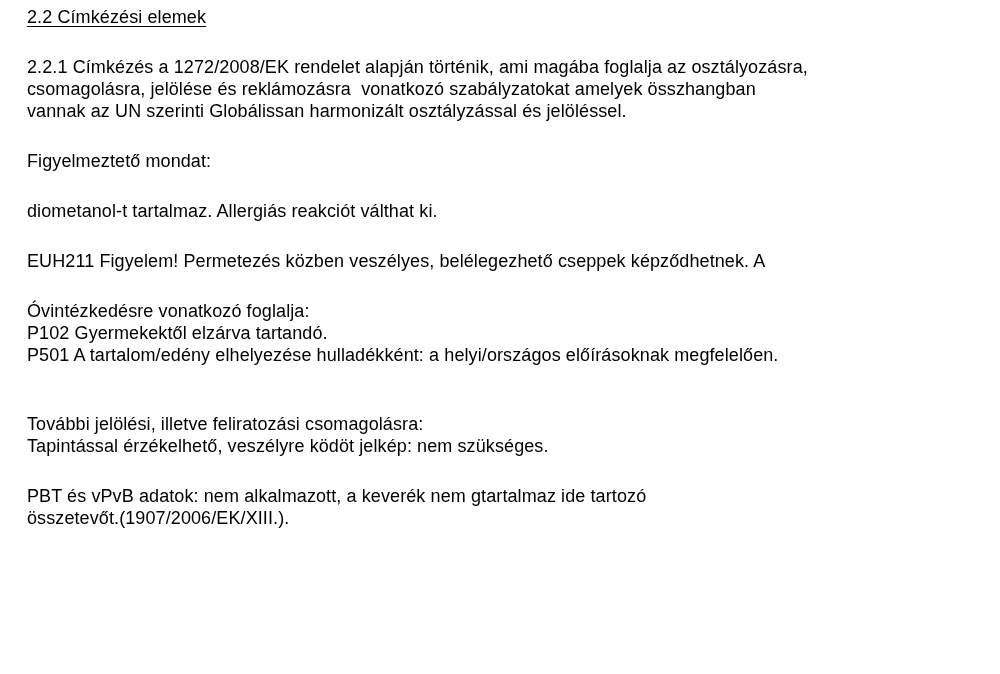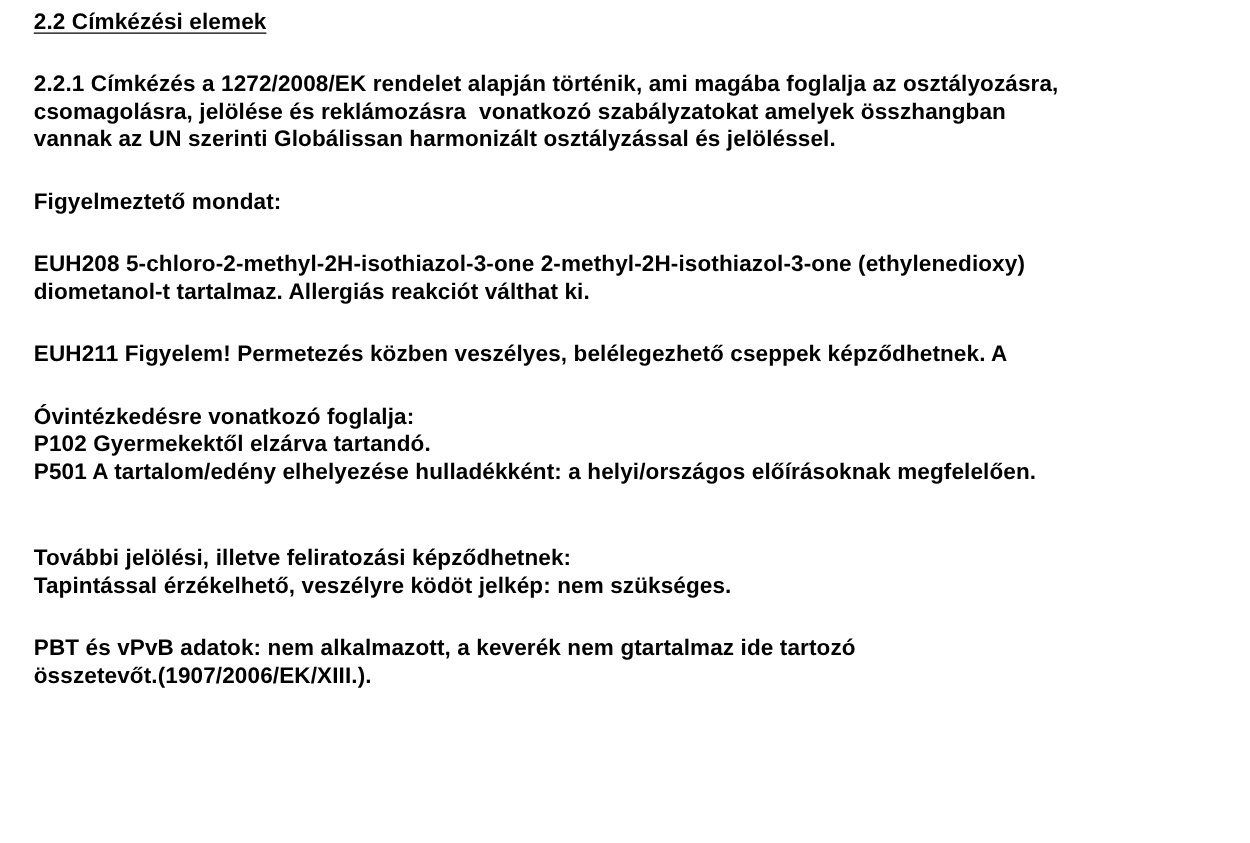--- a/index.html
+++ b/index.html
@@ -21,21 +21,20 @@
     height: 674px;
   }
   .block { margin: 0; }
   .block.gap-1 { margin-top: 28px; }
   .block.gap-2 { margin-top: 47px; }
   .line {
     font-size: 18px;
     line-height: 22px;
     white-space: pre;
     letter-spacing: 0.1px;
-    font-weight: bold;
   }
   .block.heading .line {
     text-decoration: underline;
     text-underline-offset: 3px;
   }
 </style>
 </head>
 <body>
 
 <div class="page">
@@ -45,33 +44,32 @@
       </div>
       <div class="block paragraph gap-1">
         <div class="line">2.2.1 Címkézés a 1272/2008/EK rendelet alapján történik, ami magába foglalja az osztályozásra,</div>
         <div class="line">csomagolásra, jelölése és reklámozásra  vonatkozó szabályzatokat amelyek összhangban</div>
         <div class="line">vannak az UN szerinti Globálissan harmonizált osztályzással és jelöléssel.</div>
       </div>
       <div class="block paragraph gap-1">
         <div class="line">Figyelmeztető mondat:</div>
       </div>
       <div class="block paragraph gap-1">
-        <div class="line">EUH208 5-chloro-2-methyl-2H-isothiazol-3-one 2-methyl-2H-isothiazol-3-one (ethylenedioxy)</div>
         <div class="line">diometanol-t tartalmaz. Allergiás reakciót válthat ki.</div>
       </div>
       <div class="block paragraph gap-1">
         <div class="line">EUH211 Figyelem! Permetezés közben veszélyes, belélegezhető cseppek képződhetnek. A</div>
       </div>
       <div class="block paragraph gap-1">
         <div class="line">Óvintézkedésre vonatkozó foglalja:</div>
         <div class="line">P102 Gyermekektől elzárva tartandó.</div>
         <div class="line">P501 A tartalom/edény elhelyezése hulladékként: a helyi/országos előírásoknak megfelelően.</div>
       </div>
       <div class="block paragraph gap-2">
-        <div class="line">További jelölési, illetve feliratozási képződhetnek:</div>
+        <div class="line">További jelölési, illetve feliratozási csomagolásra:</div>
         <div class="line">Tapintással érzékelhető, veszélyre ködöt jelkép: nem szükséges.</div>
       </div>
       <div class="block paragraph gap-1">
         <div class="line">PBT és vPvB adatok: nem alkalmazott, a keverék nem gtartalmaz ide tartozó</div>
         <div class="line">összetevőt.(1907/2006/EK/XIII.).</div>
       </div>
     </div>
 </div>
 
 </body></html>

